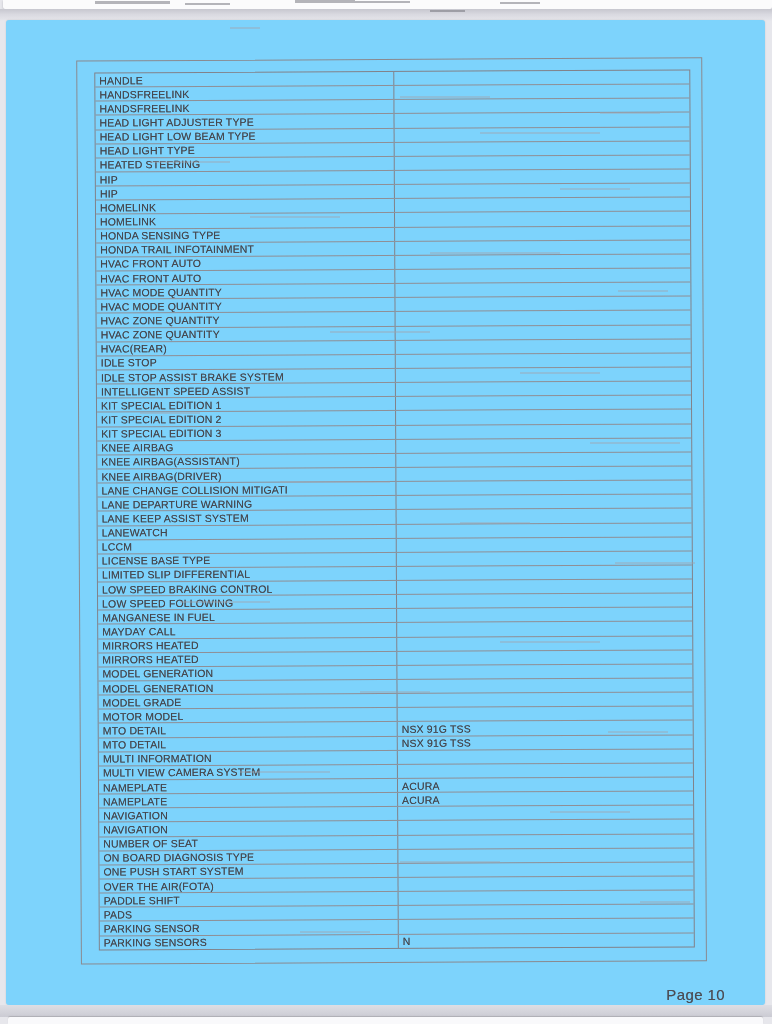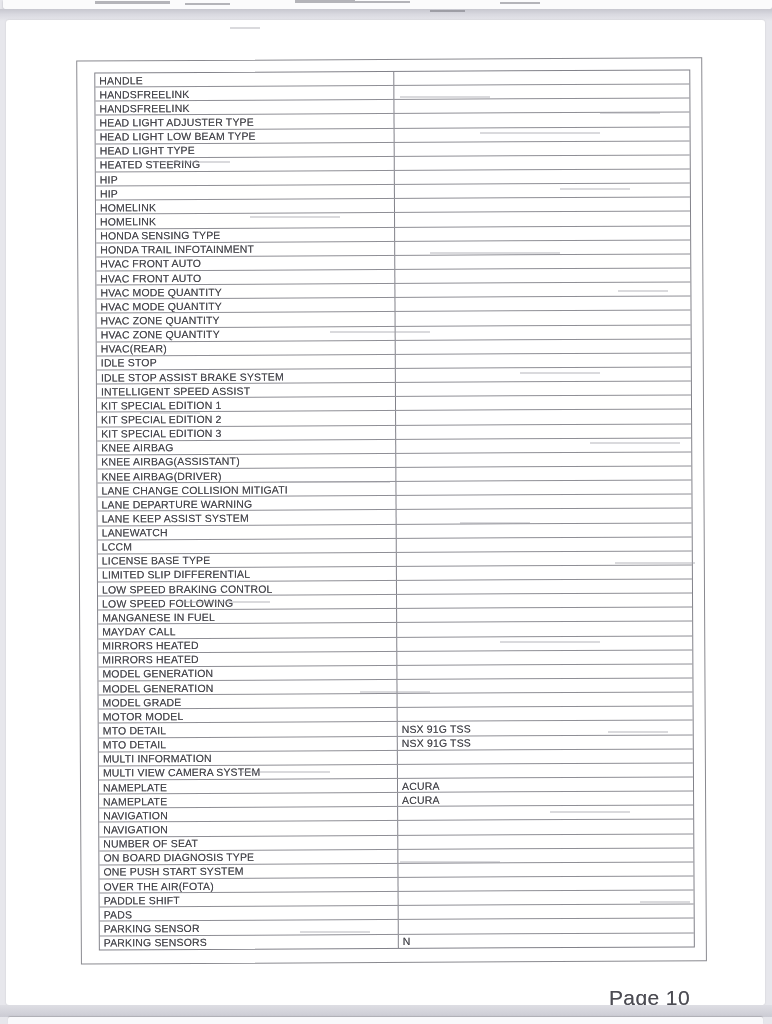--- a/index.html
+++ b/index.html
@@ -15,21 +15,21 @@
     background:#fbfbfc;
     border-radius:0 0 2px 2px;
     box-shadow:0 1px 2px rgba(40,40,60,.25);
   }
   .gutter-top{
     position:absolute;top:9px;left:0;right:0;height:12px;
     background:linear-gradient(180deg,#c7c7cf 0%,#d9d9e0 45%,#e7e7ec 100%);
   }
   .doc-page{
     position:absolute;top:20px;left:6px;width:759px;height:985px;
-    background:#ffffff;
+    background:#7dd3fc;
     border-radius:3px;
     box-shadow:0 0 2px rgba(0,0,0,.12);
   }
   .gutter-bottom{
     position:absolute;top:1005px;left:0;right:0;height:12px;
     background:linear-gradient(180deg,#dedee4 0%,#cbcbd3 100%);
   }
   .next-page-strip{
     position:absolute;top:1017px;left:8px;right:9px;height:7px;
     background:#f9f9fb;
@@ -63,22 +63,22 @@
     font-size:10.5px;
     letter-spacing:.15px;
     color:#45454b;
     text-shadow:0 0 .5px rgba(70,70,78,.7);
     white-space:nowrap;overflow:hidden;
     padding-left:4px;
   }
   .cell.feature{width:299px;border-right:1px solid #82828a;}
   .cell.value{flex:1;}
   .page-label{
-    position:absolute;top:966px;right:75px;
-    font-size:21px;color:#4c4c53;
+    position:absolute;top:966px;right:40px;
+    font-size:15px;color:#4c4c53;
     letter-spacing:.4px;
     text-shadow:0 0 .5px rgba(70,70,78,.6);
   }
   .smudge{position:absolute;pointer-events:none;}
 </style>
 </head>
 <body>
 
 <div class="screen">
 

